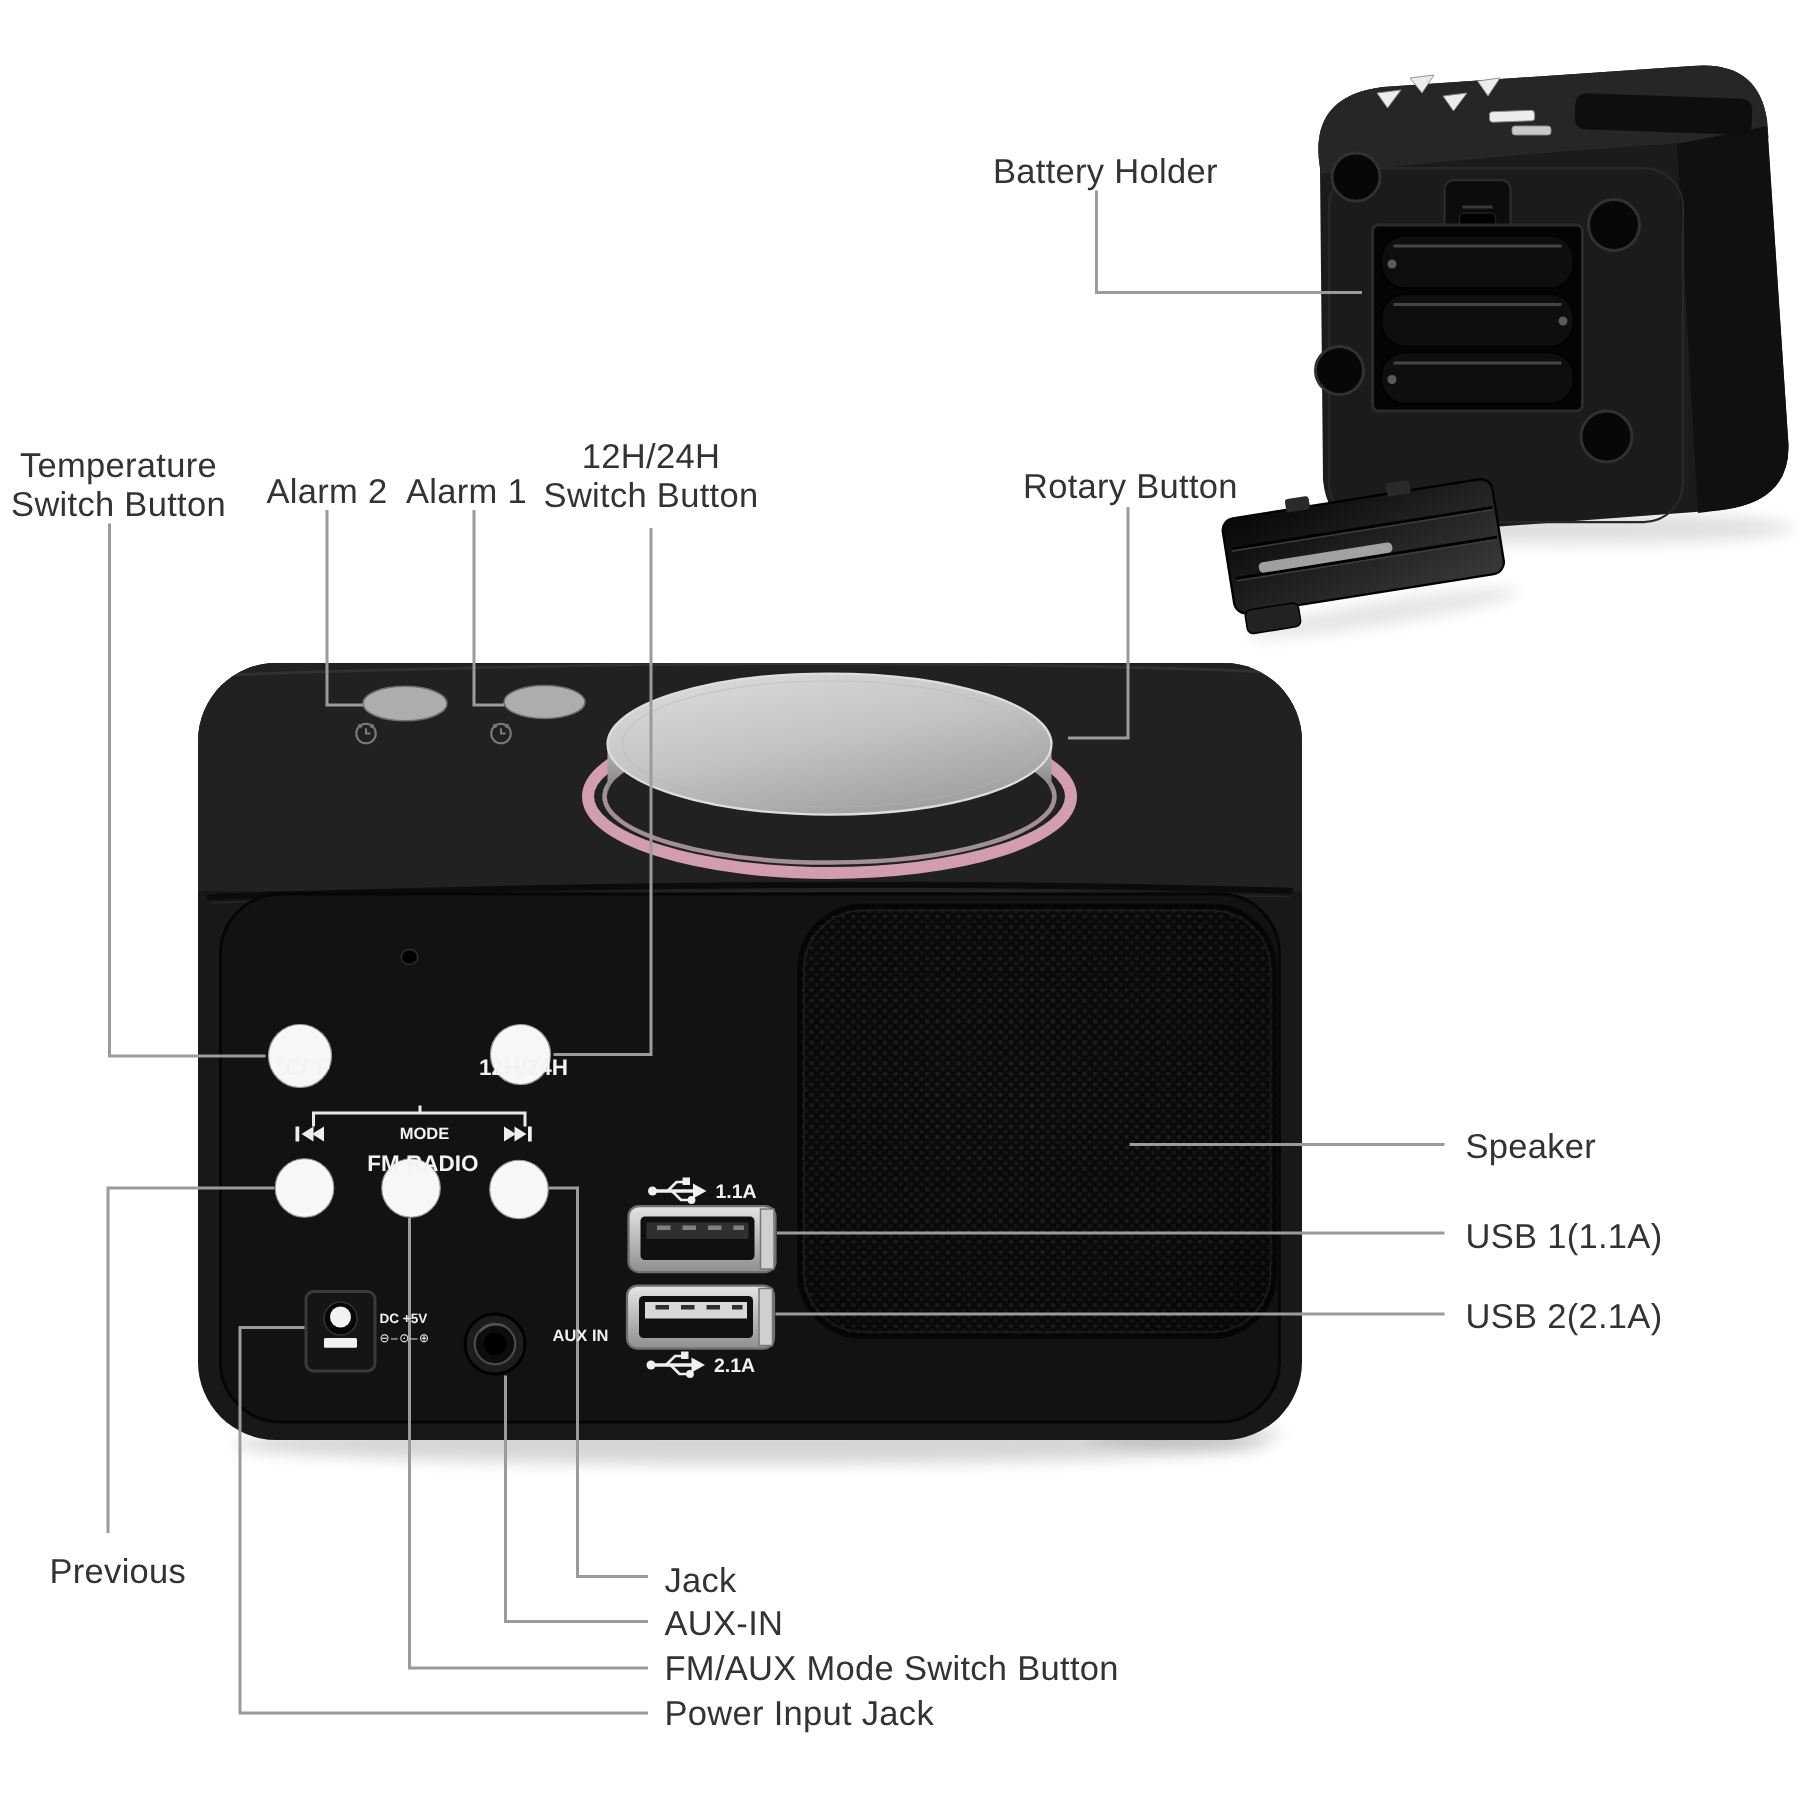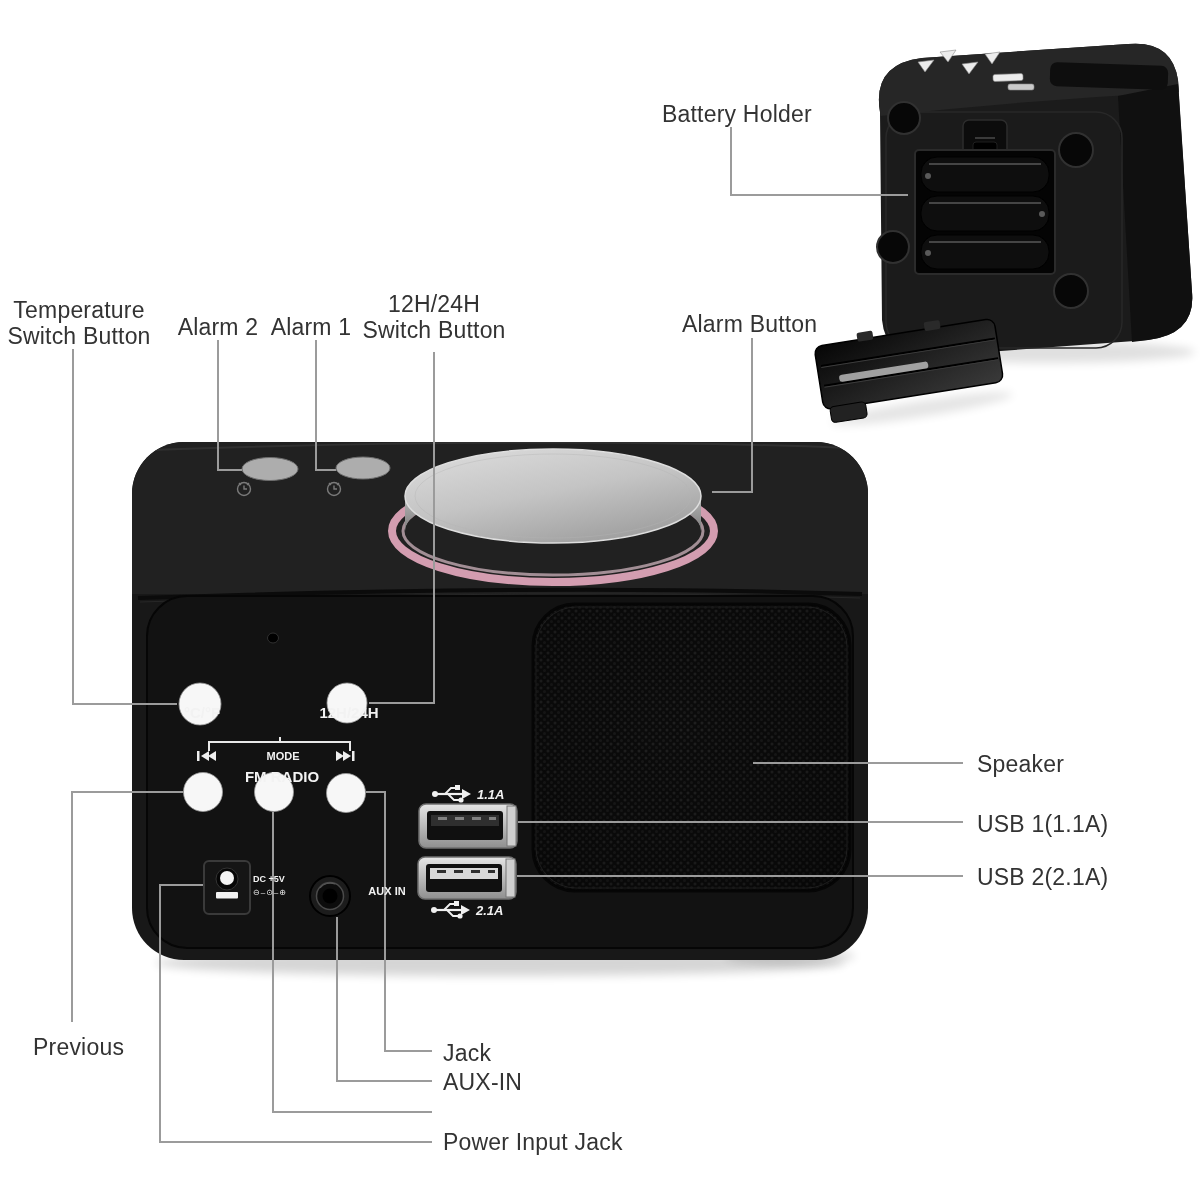--- a/index.html
+++ b/index.html
@@ -13,21 +13,21 @@
     letter-spacing:.2px;
   }
   .callout.center{transform:translateX(-50%);text-align:center;}
   .marking{
     position:absolute;color:#f2f2f2;font-weight:bold;white-space:nowrap;
     transform:translate(-50%,-50%);
   }
   .marking.leftalign{transform:translate(0,-50%);}
   .m12{font-size:15px;margin-top:45px;}
   .m11{font-size:11px;}
-  .m13{font-size:13px;font-style:italic;}
+  .m13{font-size:13px;}
   .m8{font-size:9px;font-weight:bold;}
   .m7{font-size:8px;font-weight:normal;letter-spacing:1px;}
 </style>
 </head>
 <body>
 
 <div class="canvas">
 
   <svg class="art" viewBox="0 0 1200 1200">
     <defs>
@@ -267,27 +267,28 @@
     <div>Temperature</div>
     <div>Switch Button</div>
   </div>
   <div class="callout center" style="left:218px;top:314px;">Alarm 2</div>
   <div class="callout center" style="left:311px;top:314px;">Alarm 1</div>
   <div class="callout center" style="left:434px;top:291px;">
     <div>12H/24H</div>
     <div>Switch Button</div>
   </div>
   <div class="callout" style="left:662px;top:101px;">Battery Holder</div>
-  <div class="callout" style="left:682px;top:311px;">Alarm Button</div>
+  <div class="callout" style="left:682px;top:311px;">Rotary Button</div>
   <div class="callout" style="left:33px;top:1034px;">Previous</div>
   <div class="callout" style="left:977px;top:751px;">Speaker</div>
   <div class="callout" style="left:977px;top:811px;">USB 1(1.1A)</div>
   <div class="callout" style="left:977px;top:864px;">USB 2(2.1A)</div>
   <div class="callout" style="left:443px;top:1040px;">Jack</div>
   <div class="callout" style="left:443px;top:1069px;">AUX-IN</div>
+  <div class="callout" style="left:443px;top:1099px;">FM/AUX Mode Switch Button</div>
   <div class="callout" style="left:443px;top:1129px;">Power Input Jack</div>
 
   <div class="marking m12" style="left:202px;top:667px;">°C/°F</div>
   <div class="marking m12" style="left:349px;top:667px;">12H/24H</div>
   <div class="marking m12" style="left:282px;top:731px;">FM RADIO</div>
   <div class="marking m11" style="left:283px;top:756px;">MODE</div>
   <div class="marking m11" style="left:387px;top:891px;">AUX IN</div>
   <div class="marking m13 leftalign" style="left:477px;top:794px;">1.1A</div>
   <div class="marking m13 leftalign" style="left:476px;top:910px;">2.1A</div>
   <div class="marking m8 leftalign" style="left:253px;top:879px;text-align:center;">DC +5V</div>

